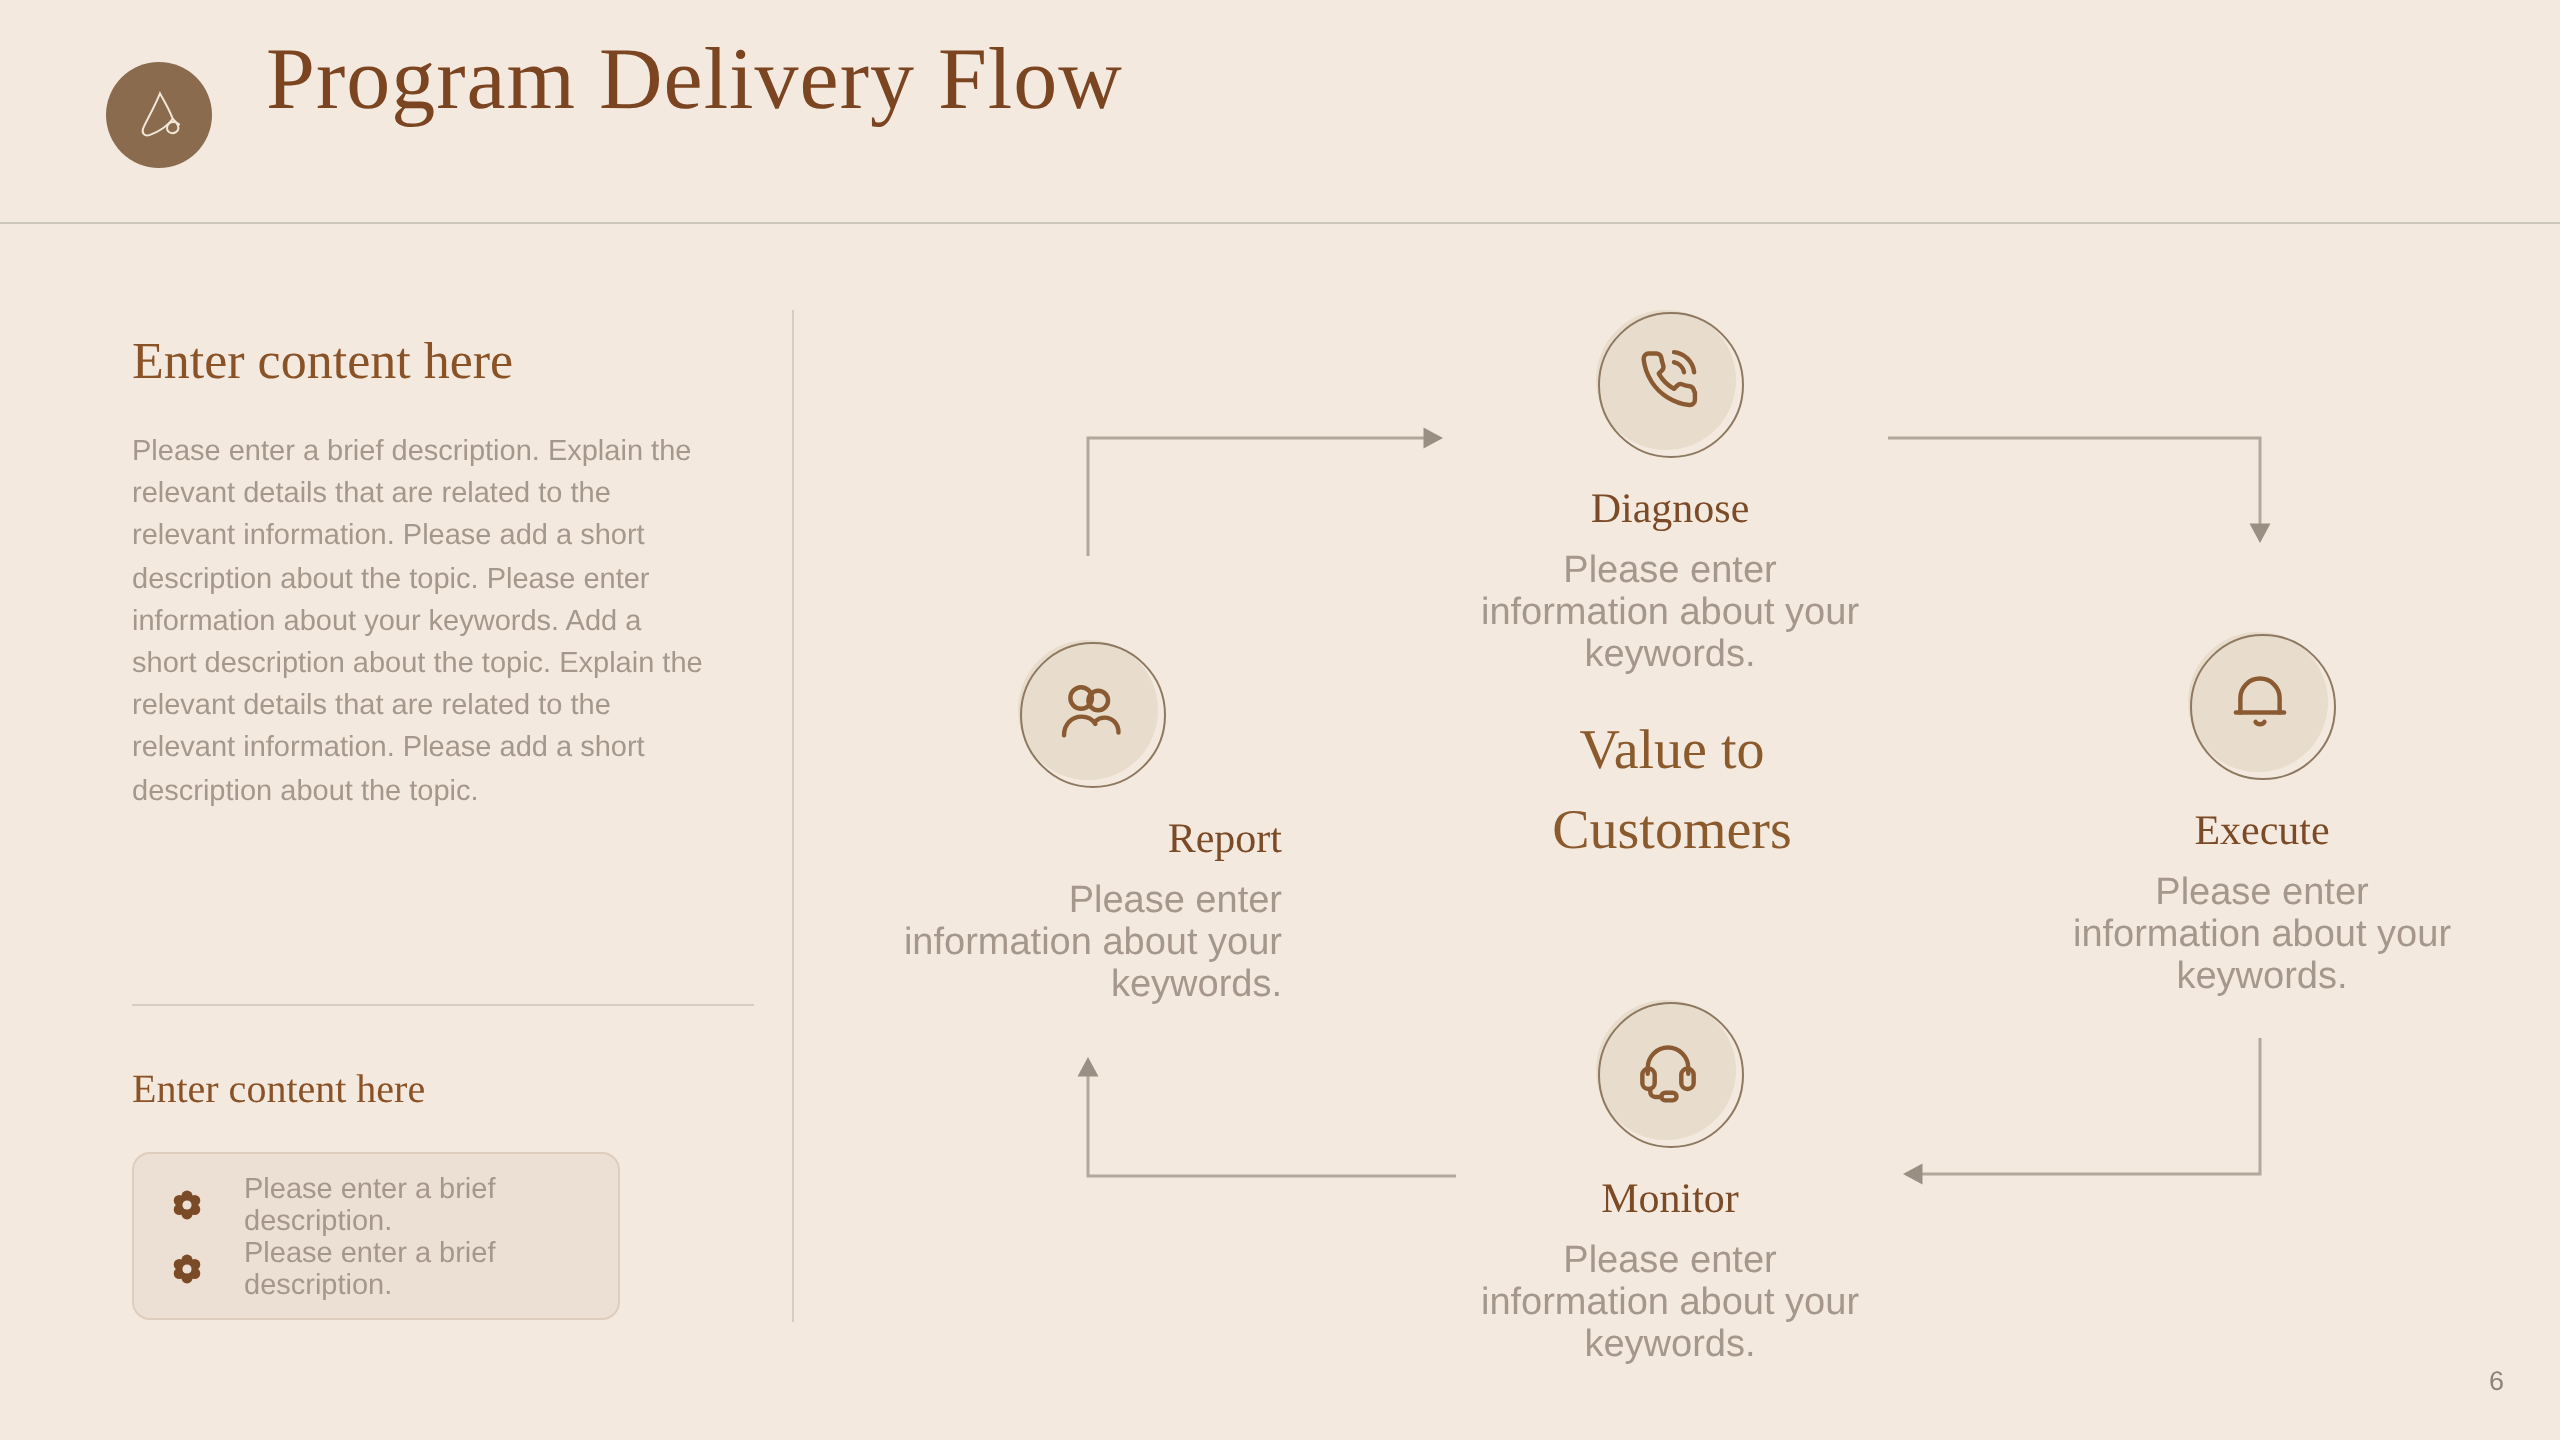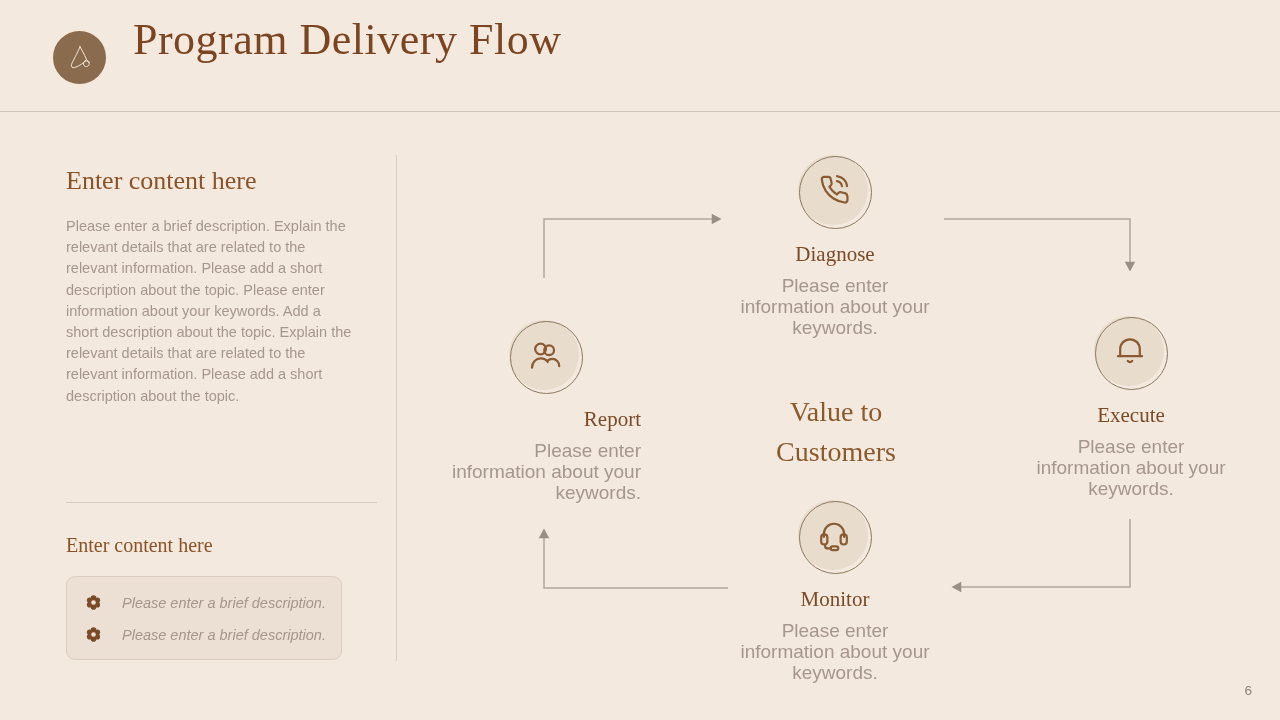--- a/index.html
+++ b/index.html
@@ -40,24 +40,23 @@
   .hdivider {
     position:absolute; left:66px; top:502px; width:311px; height:1px;
     background:#d6cec4;
   }
   .h-content2 {
     position:absolute; left:66px; top:534px;
     font-family:"Liberation Serif", serif; font-weight:400;
     font-size:20px; color:#8a5227;
   }
   .desc-box {
-    position:absolute; left:66px; top:576px; width:276px; height:84px;
+    position:absolute; left:66px; top:576px; width:244px; height:84px;
     background:#ecdfd4; border:1px solid #dccdbf; border-radius:9px;
     padding:13px 10px 0 18px;
-    font-style:italic;
   }
   .desc-row { display:flex; align-items:center; height:25px; margin-bottom:7px; }
   .desc-row .flower { width:17px; height:17px; margin-right:20px; flex:0 0 auto; }
   .desc-row .row-text { font-size:14.5px; color:#a5978b; }
 
   .vdivider {
     position:absolute; left:396px; top:155px; width:1px; height:506px;
     background:#d6cec4;
   }
 
@@ -76,21 +75,21 @@
     margin-top:8px; font-size:19px; line-height:21px; color:#a5978b;
   }
   .node-diagnose { left:740px; top:152px; }
   .node-report   { left:451px; top:317px;text-align:right; }
   .node-execute  { left:1036px; top:313px; }
   .node-monitor  { left:740px; top:497px; }
 
   .center-label {
     position:absolute; left:751px; top:356px; width:170px;
     font-family:"Liberation Serif", serif; font-size:28px; line-height:40px;
-    color:#8a5a2d; text-align:center;margin-top:36px;
+    color:#8a5a2d; text-align:center;
   }
 
   .page-number {
     position:absolute; right:28px; top:683px;
     font-size:13.5px; color:#8d8478;
   }
 </style>
 </head>
 <body>
 

